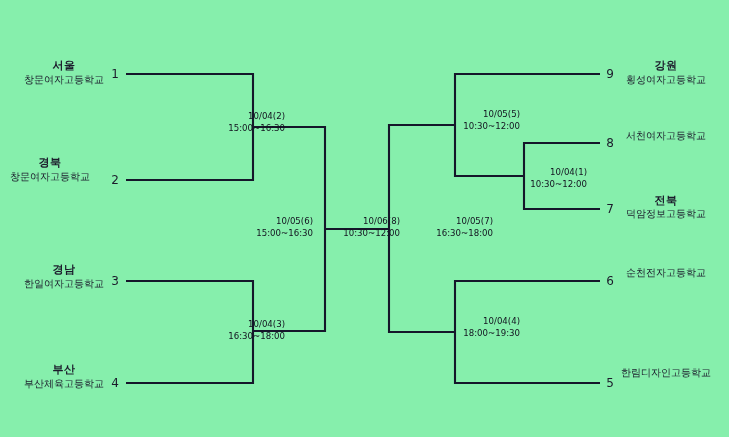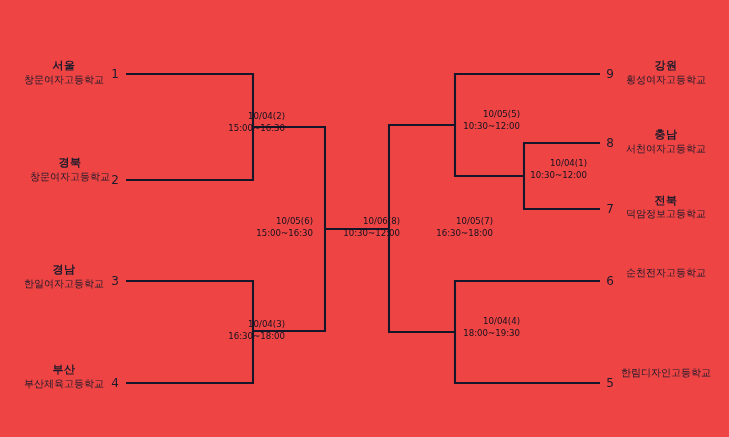--- a/index.html
+++ b/index.html
@@ -4,21 +4,21 @@
 <style>
   html, body {
     margin: 0;
     padding: 0;
     background: #ffffff;
   }
   #bracket-root {
     position: relative;
     width: 729px;
     height: 437px;
-    background: #ef4444;
+    background: #86efac;
     font-family: "DejaVu Sans", "Liberation Sans", sans-serif;
     color: #1b1b2b;
     overflow: hidden;
   }
   .team {
     position: absolute;
     text-align: center;
     line-height: 1.15;
     white-space: nowrap;
   }
@@ -93,21 +93,21 @@
 
     <path d="M389,229 L389,229"></path>
   </svg>
 
   <div class="team" style="left:14px; top:60px; width:100px;">
     <span class="region">서울</span>
     <span class="school">창문여자고등학교</span>
   </div>
   <div class="seed" style="left:108px; top:67px;">1</div>
 
-  <div class="team" style="left:20px; top:157px; width:100px;">
+  <div class="team" style="left:0; top:157px; width:100px;">
     <span class="region">경북</span>
     <span class="school">창문여자고등학교</span>
   </div>
   <div class="seed" style="left:108px; top:173px;">2</div>
 
   <div class="team" style="left:14px; top:264px; width:100px;">
     <span class="region">경남</span>
     <span class="school">한일여자고등학교</span>
   </div>
   <div class="seed" style="left:108px; top:274px;">3</div>
@@ -118,21 +118,20 @@
   </div>
   <div class="seed" style="left:108px; top:376px;">4</div>
 
   <div class="team" style="left:612px; top:60px; width:108px;">
     <span class="region">강원</span>
     <span class="school">횡성여자고등학교</span>
   </div>
   <div class="seed" style="left:603px; top:67px;">9</div>
 
   <div class="team" style="left:612px; top:129px; width:108px;">
-    <span class="region">충남</span>
     <span class="school">서천여자고등학교</span>
   </div>
   <div class="seed" style="left:603px; top:136px;">8</div>
 
   <div class="team" style="left:612px; top:195px; width:108px;font-family:Liberation Mono, monospace;">
     <span class="region">전북</span>
     <span class="school">덕암정보고등학교</span>
   </div>
   <div class="seed" style="left:603px; top:202px;">7</div>
 
@@ -169,21 +168,21 @@
   <div class="match-label" style="left:393px; top:215px; width:100px;">
     <span class="mdate">10/05(7)</span>
     <span class="mtime">16:30~18:00</span>
   </div>
 
   <div class="match-label" style="left:410px; top:108px; width:110px;">
     <span class="mdate">10/05(5)</span>
     <span class="mtime">10:30~12:00</span>
   </div>
 
-  <div class="match-label" style="left:477px; top:157px; width:110px;">
+  <div class="match-label" style="left:477px; top:166px; width:110px;">
     <span class="mdate">10/04(1)</span>
     <span class="mtime">10:30~12:00</span>
   </div>
 
   <div class="match-label" style="left:410px; top:315px; width:110px;">
     <span class="mdate">10/04(4)</span>
     <span class="mtime">18:00~19:30</span>
   </div>
 
 </div>

